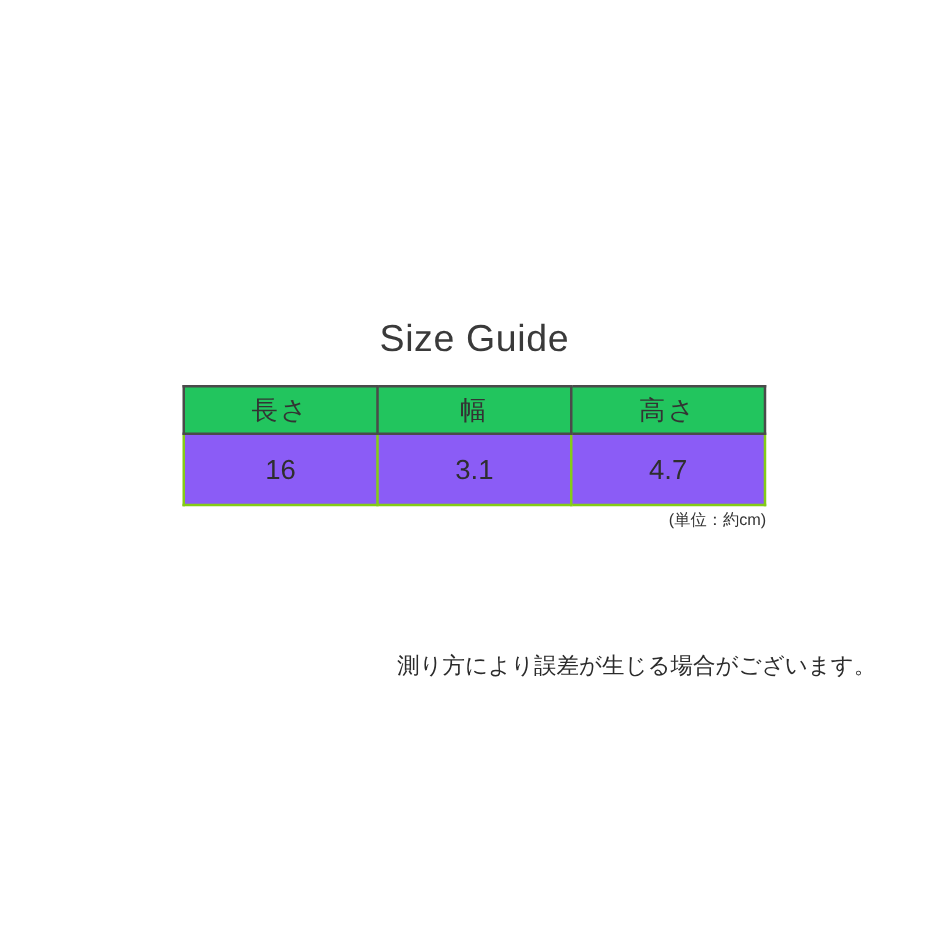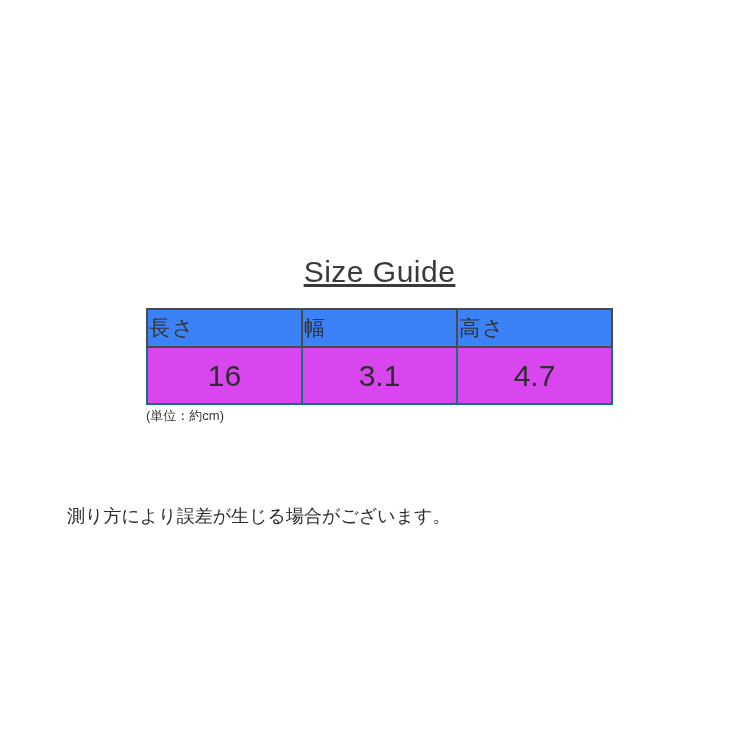--- a/index.html
+++ b/index.html
@@ -20,72 +20,72 @@
     top: 250px;
     left: 146px;
     width: 467px;
     margin: 0;
     text-align: center;
     font-size: 30px;
     line-height: 44px;
     font-weight: 400;
     color: #3a3a3a;
     letter-spacing: 0.5px;
-    text-decoration: underline;
   }
   .size-table {
     position: absolute;
     top: 308px;
     left: 146px;
     width: 467px;
     border-collapse: collapse;
     table-layout: fixed;
   }
   .size-table th {
-    background: #3b82f6;
+    background: #22c55e;
     border: 2px solid #4a4a4a;
     height: 34px;
     font-size: 21px;
     font-weight: 400;
     color: #333333;
-    text-align: left;
+    text-align: center;
     vertical-align: middle;
     letter-spacing: 2px;
   }
   .size-table td {
-    background: #d946ef;
-    border: 2px solid #0f766e;
+    background: #8b5cf6;
+    border: 2px solid #84cc16;
     height: 53px;
-    font-size: 30px;
+    font-size: 22px;
     font-weight: 400;
     color: #2e2e2e;
     text-align: center;
     vertical-align: middle;
   }
   .unit-note {
     position: absolute;
     top: 407px;
     left: 146px;
     width: 467px;
-    text-align: left;
+    text-align: right;
     font-size: 13px;
     color: #333333;
   }
   .notes {
     position: absolute;
     top: 502px;
     left: 67px;
     width: 650px;
     font-size: 18px;
     line-height: 28px;
     color: #2b2b2b;
   }
   .notes p {
-    margin: 0;
+    margin: 16px;
     padding: 0;
+    text-align: right;
   }
 </style>
 </head>
 <body>
 
 <div class="page">
 
   <h1 class="title">Size Guide</h1>
 
   <table class="size-table">

